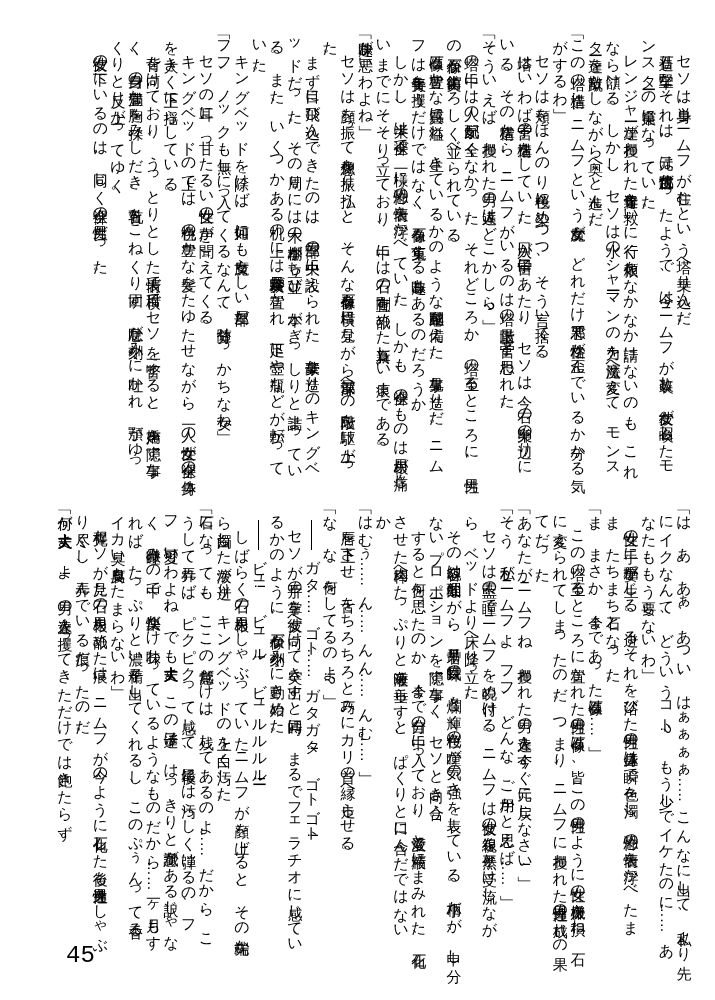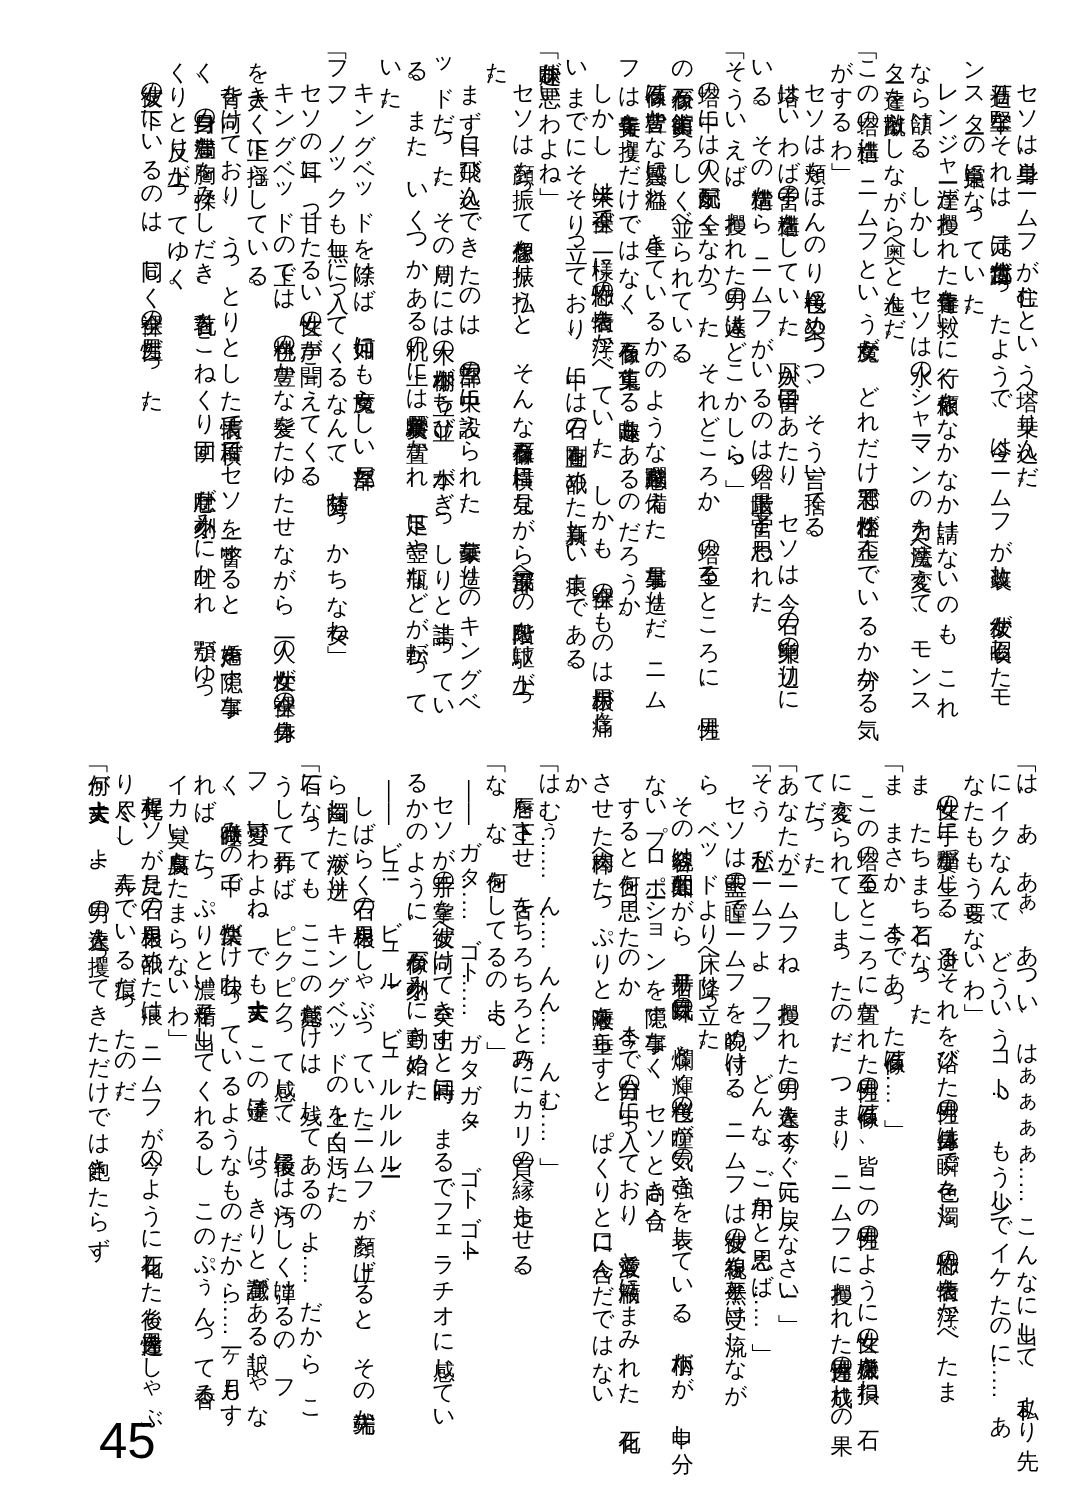--- a/index.html
+++ b/index.html
@@ -40,22 +40,22 @@
     height: 452px;
   }
   #bottom-block {
     top: 505px;
     height: 452px;
   }
   .page-number {
     position: absolute;
     left: 66px;
     top: 942px;
-    font-size: 34px;
-    font-family: Liberation Sans, sans-serif;
+    font-size: 24px;
+    font-family: Liberation Mono, monospace;
     color: #000000;
   }
 </style>
 </head>
 <body>
 
 <div class="page">
 
   <section class="vblock" id="top-block">
     <p>　セソは単身、ニムフが住むという塔へ乗り込んだ。</p>

